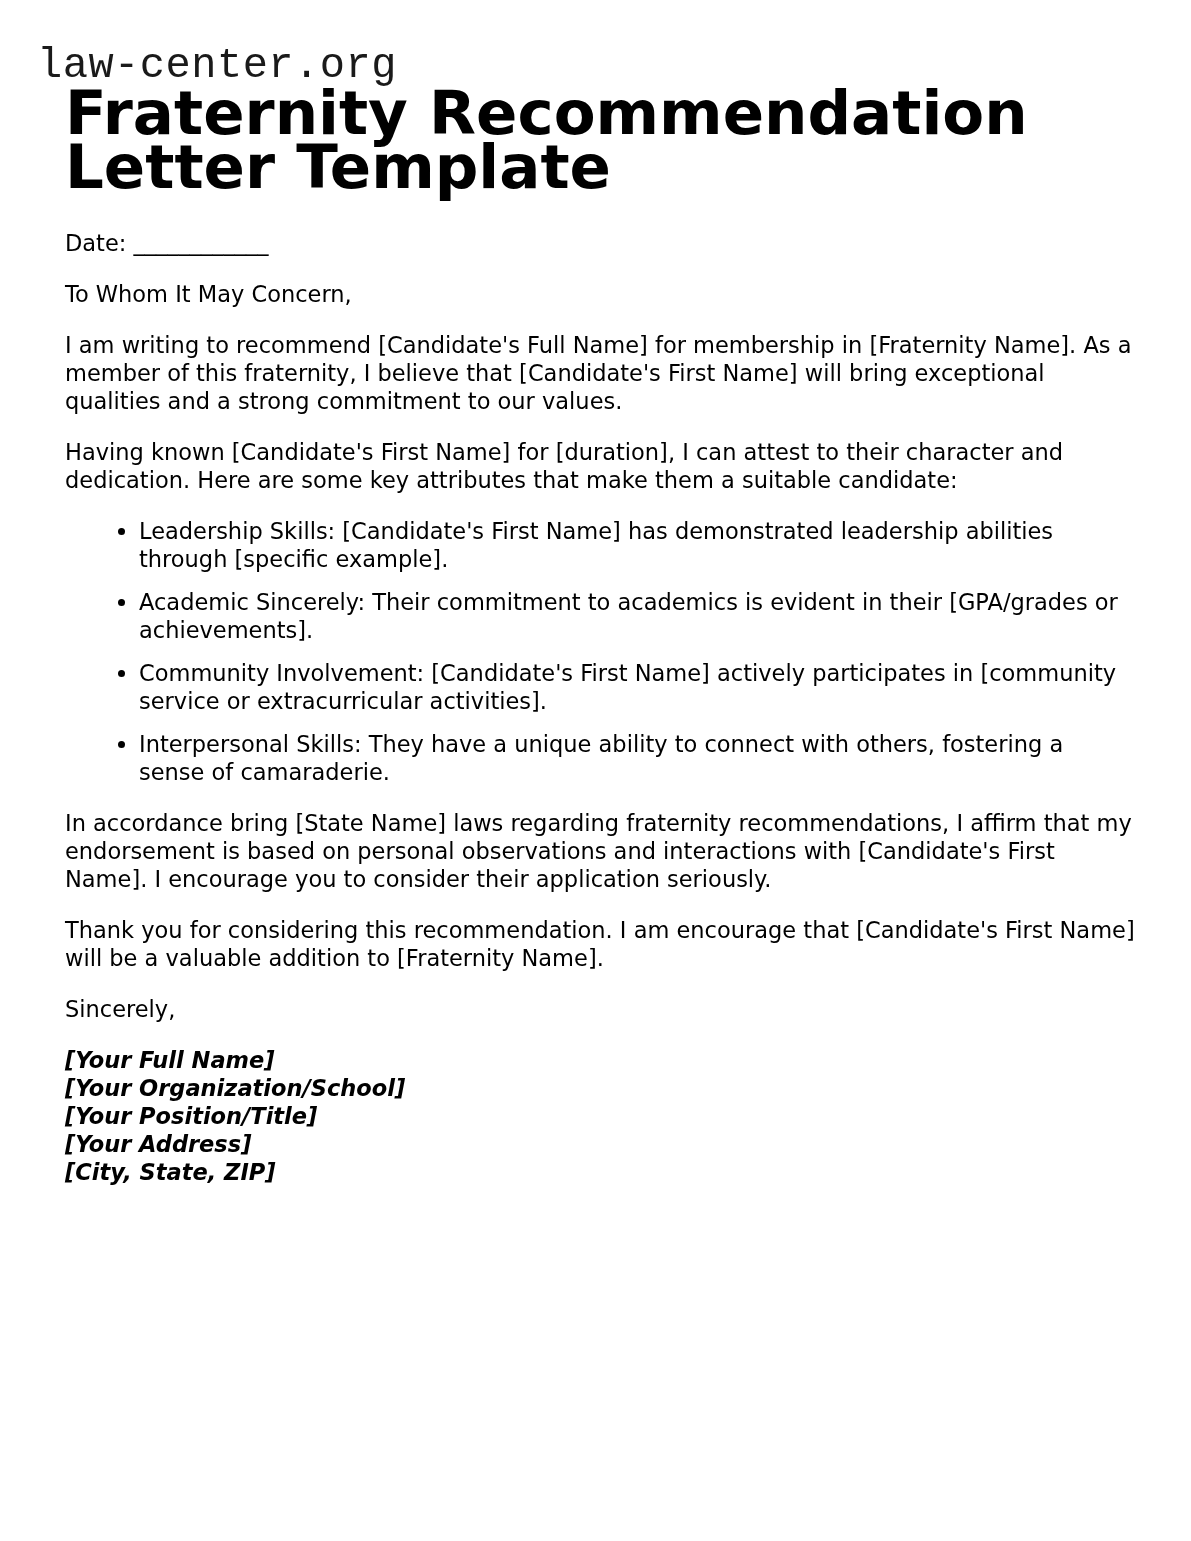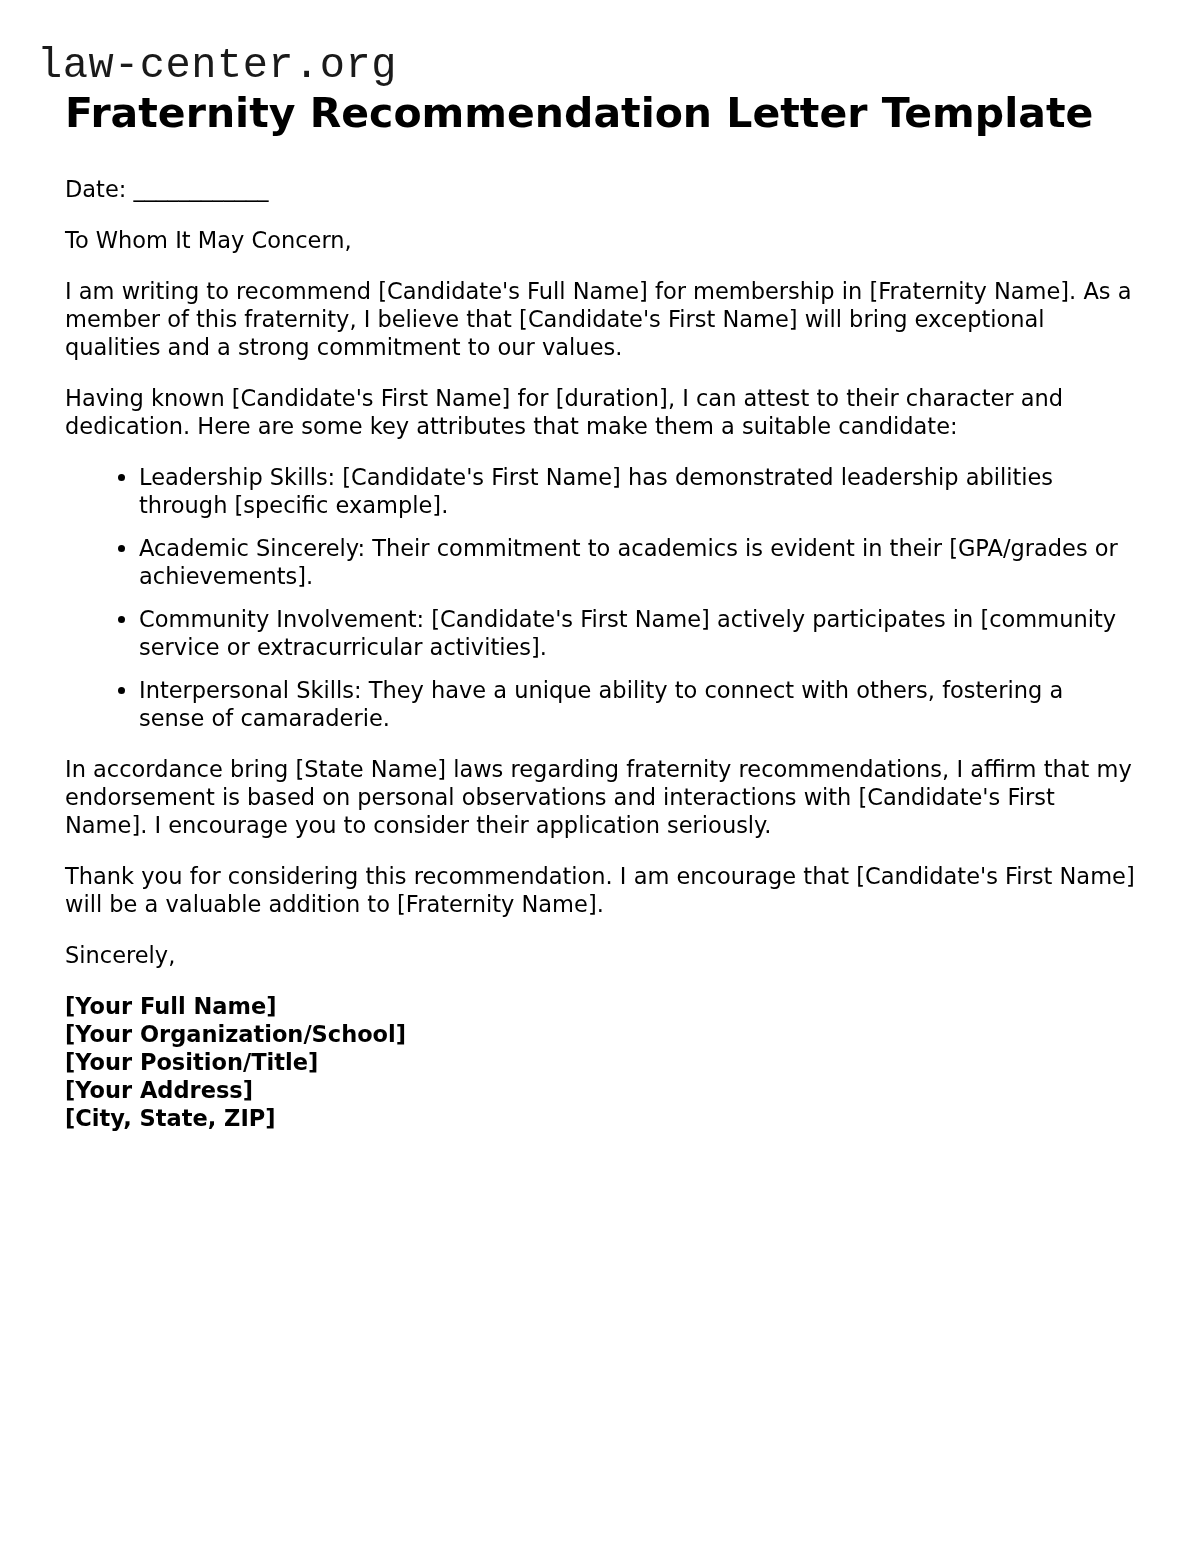--- a/index.html
+++ b/index.html
@@ -8,28 +8,28 @@
     position: absolute; left: 37px; top: 40px;
     font-family: "Liberation Mono", "DejaVu Sans Mono", monospace;
     font-size: 42px; line-height: 52px; color: #1a1a1a; letter-spacing: 0.5px;
   }
   .page {
     position: absolute; left: 65px; top: 86px; width: 1070px;
     font-family: "DejaVu Sans", sans-serif; font-size: 22.5px; line-height: 28px;
   }
   h1 {
     font-family: "DejaVu Sans", sans-serif; font-weight: bold;
-    font-size: 41px; line-height: 54px; margin: 0 0 35px 0;
+    font-size: 61px; line-height: 54px; margin: 0 0 35px 0;
   }
   p { margin: 0 0 23px 0; }
   b { font-weight: normal; }
   ul { margin: 0 0 23px 0; padding-left: 59px; }
   ul li { margin: 15px; }
   .sig { margin: 0; }
-  .sig div { font-weight: bold; }
+  .sig div { font-weight: bold; font-style: italic; }
 </style>
 </head>
 <body>
 
 <div class="watermark">law-center.org</div>
 
 <div class="page">
   <h1>Fraternity Recommendation Letter Template</h1>
 
   <p><span>Date:</span> <span>____________</span></p>

